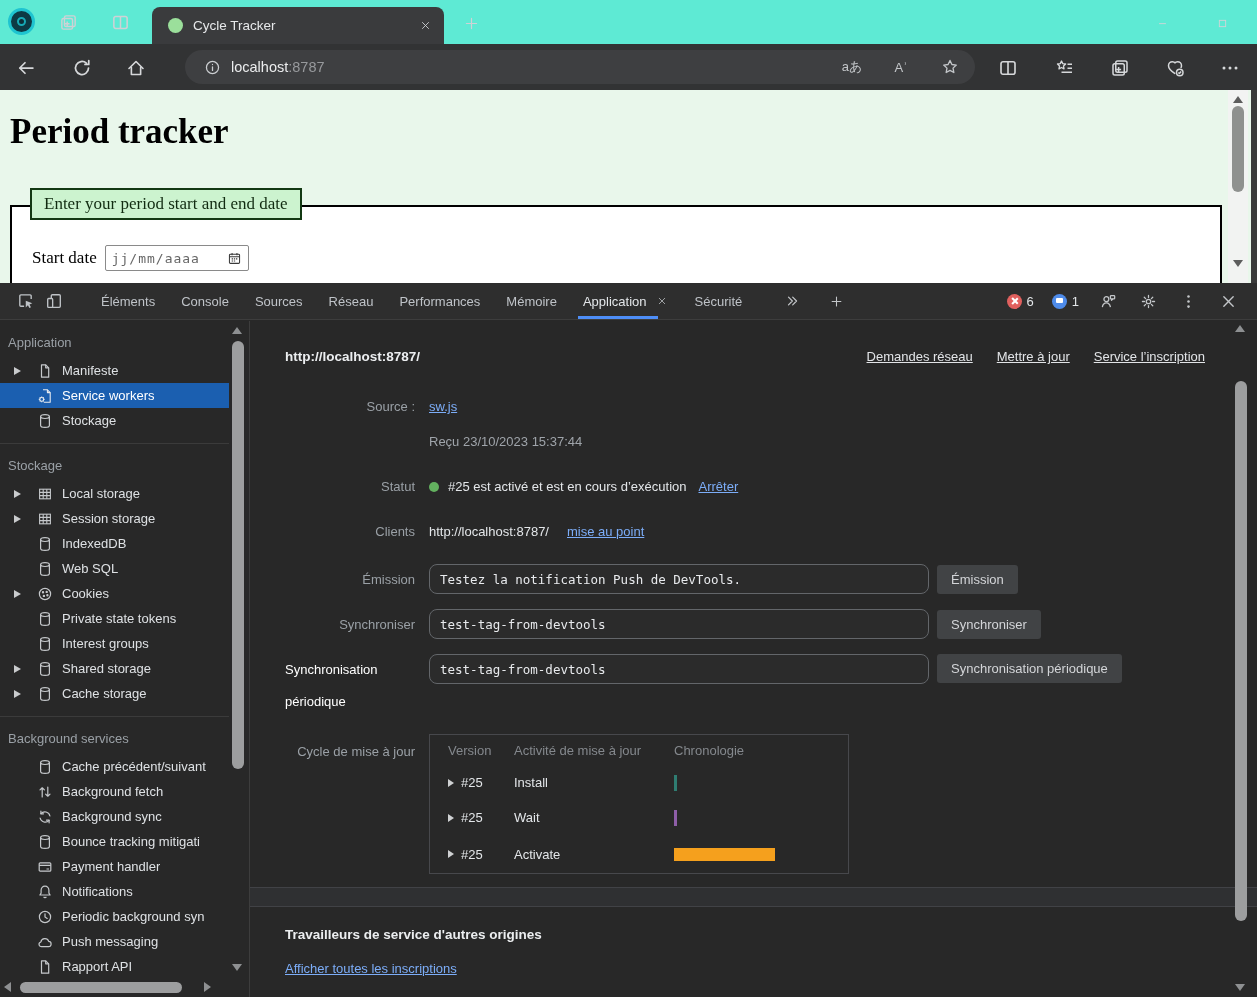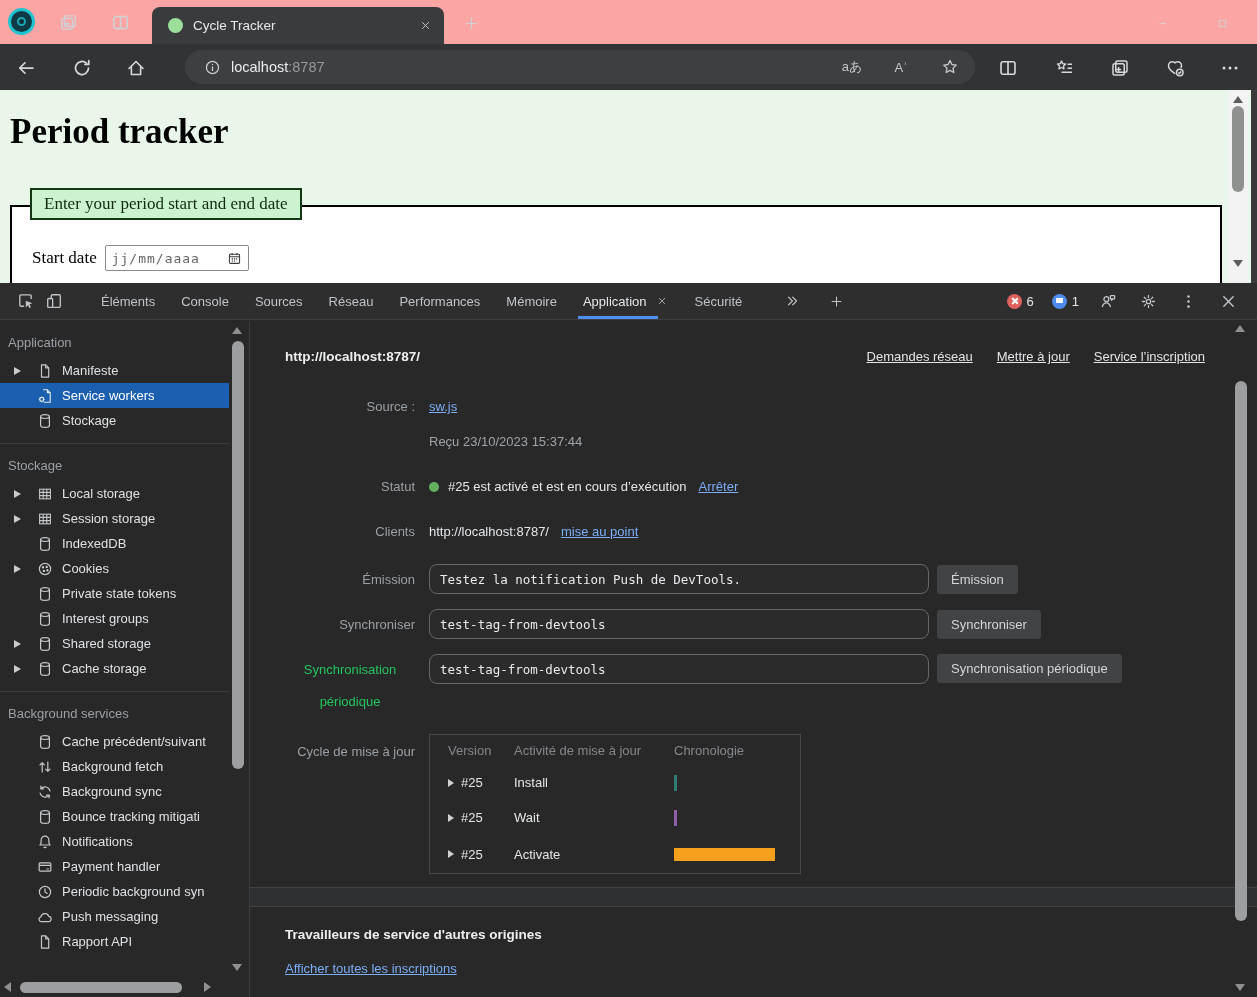--- a/index.html
+++ b/index.html
@@ -2,21 +2,21 @@
 <html><head>
 <meta charset="utf-8">
 <style>
   * { margin:0; padding:0; box-sizing:border-box; }
   html,body { background:#1b1b1b; }
   body { font-family:"Liberation Sans", sans-serif; }
   .window { position:relative; width:1257px; height:997px; overflow:hidden; background:#262626;
             box-shadow: inset -6px 0 0 #3a3a3a, inset 0 -3px 0 #333; }
 
   
-  .tabbar { position:absolute; left:0; top:0; width:100%; height:44px; background:#fca5a5; }
+  .tabbar { position:absolute; left:0; top:0; width:100%; height:44px; background:#5eead4; }
   .edge-logo { position:absolute; left:8px; top:8px; width:27px; height:27px; border-radius:50%;
                background:#0d3a44; border:3px solid #1fc4d0; display:flex; align-items:center; justify-content:center; }
   .edge-logo .core { width:9px; height:9px; border-radius:50%; border:2px solid #17aab6; background:#0d2f38; }
   .tb-icon { position:absolute; top:10px; width:24px; height:24px; color:#cfd2d5; display:flex; align-items:center; justify-content:center; }
   .tb-icon svg { width:19px; height:19px; }
   .tab { position:absolute; left:152px; top:7px; width:292px; height:37px; background:#3a3b3d;
          border-radius:8px 8px 0 0; display:flex; align-items:center; padding:0 10px; }
   .tab .favicon { width:15px; height:15px; border-radius:50%; margin:0 10px 0 6px; }
   .tab .title { font-size:13.5px; color:#e6e8ea; flex:1; white-space:nowrap; overflow:hidden; }
   .tab .tclose { color:#cfd2d5; width:18px; height:18px; display:flex; align-items:center; justify-content:center; }
@@ -123,24 +123,24 @@
   .kv { position:absolute; left:35px; display:flex; align-items:center; }
   .kv .klabel { width:130px; text-align:right; margin-right:14px; font-size:13px; color:#9aa0a6; flex:0 0 auto; }
   .kv .val { font-size:13px; color:#e3e6e9; }
   .blue { color:#7cadf8 !important; text-decoration:underline; cursor:pointer; font-size:13px; }
   .dot { width:10px; height:10px; border-radius:50%; margin-right:9px; }
   .kv input[type=text] { width:500px; height:30px; background:#2b2b2b; border:1px solid #63666a; border-radius:8px;
         color:#e8eaed; font-family:"DejaVu Sans Mono", monospace; font-size:12.5px; padding:0 10px; outline:none; }
   .kv button { margin-left:8px; height:29px; background:#414345; border:none; border-radius:3px; color:#d3d5d8;
         font-family:"Liberation Sans", sans-serif; font-size:13px; padding:0 14px; white-space:nowrap; cursor:pointer; }
   .kv.top { align-items:flex-start; }
-  .plabel2 { width:130px; text-align:center; margin-right:14px; font-size:13px; color:#22c55e; flex:0 0 auto; padding-top:8px; }
+  .plabel2 { width:130px; text-align:left; margin-right:14px; font-size:13px; color:#ffffff; flex:0 0 auto; padding-top:8px; }
   .plabel2 .l2 { display:block; margin-top:17px; }
 
-  .cycle-table { width:372px; border:1px solid #47484c; }
+  .cycle-table { width:420px; border:1px solid #47484c; }
   .ct-head { display:flex; height:30px; align-items:center; font-size:13px; color:#84888d; }
   .ct-row { display:flex; height:35px; align-items:center; font-size:13px; color:#e3e6e9; }
   .c-ver { width:84px; padding-left:18px; display:flex; align-items:center; flex:0 0 auto; }
   .c-act { width:160px; flex:0 0 auto; }
   .c-tl { flex:1; display:flex; align-items:center; }
   .ct-row .tri { width:0; height:0; border-left:6px solid #cfd1d3; border-top:4px solid transparent; border-bottom:4px solid transparent; margin-right:7px; }
   .tl-tick { width:3px; height:16px; }
   .tl-bar { width:101px; height:13px; }
 
   .m-sep { position:absolute; left:0; right:0; top:566px; height:20px; background:#2f3032; border-top:1px solid #414246; border-bottom:1px solid #414246; }
@@ -606,20 +606,29 @@
           <div class="sb-row">
             <span class="exp"></span>
             <span class="sic">
                 <svg>
                   <use href="#i-db"></use>
                 </svg>
               </span>
             <span class="lbl">IndexedDB</span>
           </div>
           <div class="sb-row">
+            <span class="exp"></span>
+            <span class="sic">
+                <svg>
+                  <use href="#i-db"></use>
+                </svg>
+              </span>
+            <span class="lbl">Web SQL</span>
+          </div>
+          <div class="sb-row">
             <span class="exp">
                 <span class="tri"></span>
               </span>
             <span class="sic">
                 <svg>
                   <use href="#i-cookie"></use>
                 </svg>
               </span>
             <span class="lbl">Cookies</span>
           </div>
@@ -699,33 +708,33 @@
                 <svg>
                   <use href="#i-db"></use>
                 </svg>
               </span>
             <span class="lbl">Bounce tracking mitigati</span>
           </div>
           <div class="sb-row">
             <span class="exp"></span>
             <span class="sic">
                 <svg>
+                  <use href="#i-card"></use>
+                </svg>
+              </span>
+            <span class="lbl">Payment handler</span>
+          </div>
+          <div class="sb-row">
+            <span class="exp"></span>
+            <span class="sic">
+                <svg>
                   <use href="#i-bell"></use>
                 </svg>
               </span>
             <span class="lbl">Notifications</span>
-          </div>
-          <div class="sb-row">
-            <span class="exp"></span>
-            <span class="sic">
-                <svg>
-                  <use href="#i-card"></use>
-                </svg>
-              </span>
-            <span class="lbl">Payment handler</span>
           </div>
           <div class="sb-row">
             <span class="exp"></span>
             <span class="sic">
                 <svg>
                   <use href="#i-clock"></use>
                 </svg>
               </span>
             <span class="lbl">Periodic background syn</span>
           </div>
@@ -783,21 +792,21 @@
       <div class="kv" style="top:158px">
         <span class="klabel">Statut</span>
         <span class="dot" style="background: rgb(99, 177, 95);"></span>
         <span class="val">#25 est activé et est en cours d’exécution</span>
         <a class="blue" style="margin-left:12px">Arrêter</a>
       </div>
 
       <div class="kv" style="top:203px">
         <span class="klabel">Clients</span>
         <span class="val">http://localhost:8787/</span>
-        <a class="blue" style="margin-left:12px">mise au point</a>
+        <a class="blue" style="margin-left:18px">mise au point</a>
       </div>
 
       <div class="kv" style="top:243px">
         <span class="klabel">Émission</span>
         <input type="text" value="Testez la notification Push de DevTools." style="">
         <button>Émission</button>
       </div>
 
       <div class="kv" style="top:288px">
         <span class="klabel">Synchroniser</span>

